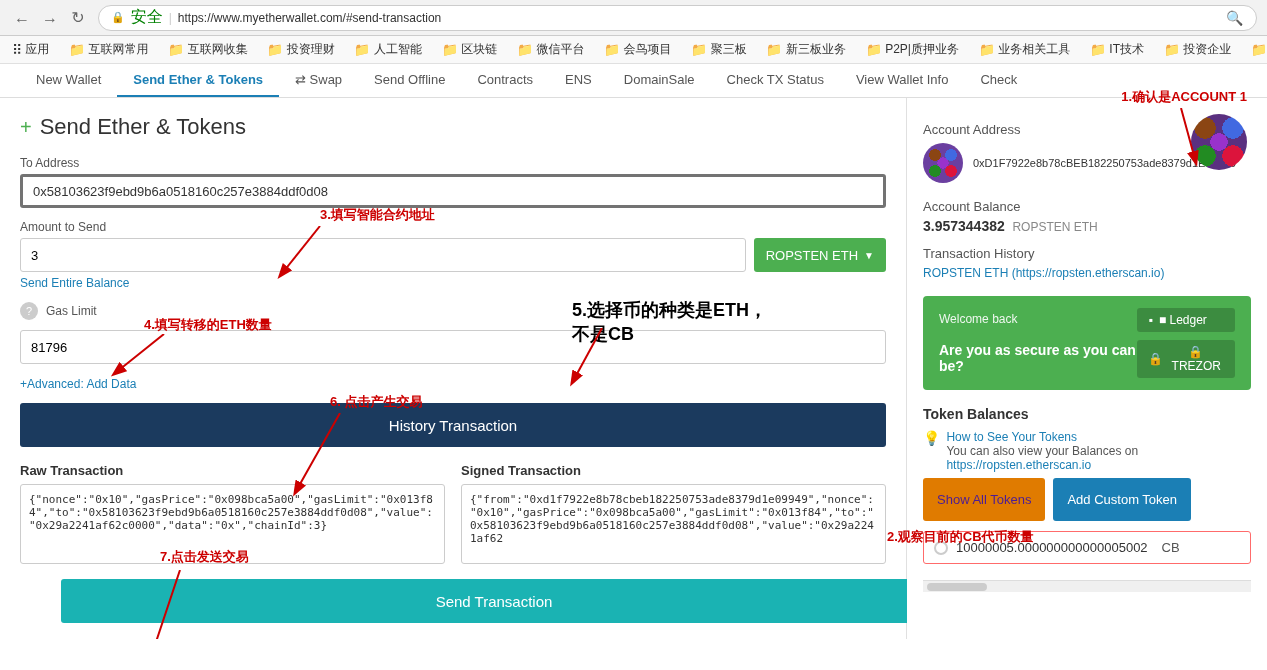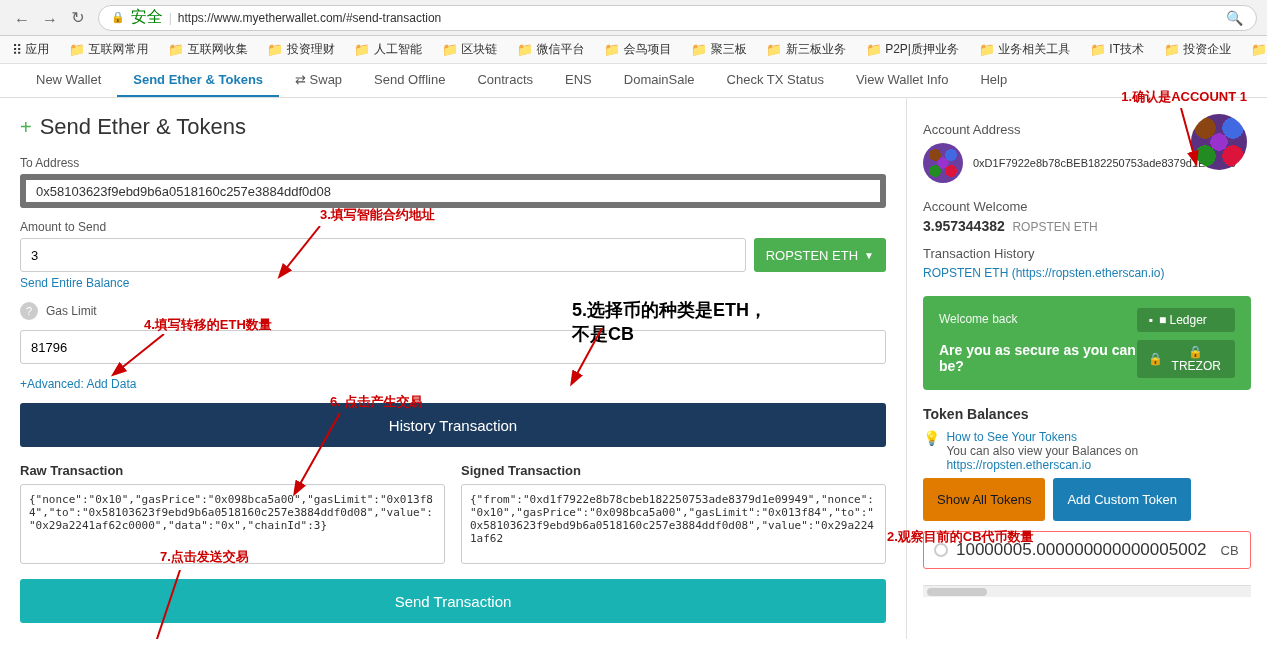--- a/index.html
+++ b/index.html
@@ -92,21 +92,21 @@
       margin-bottom: 16px;
       display: flex;
       align-items: center;
       gap: 8px;
     }
     .page-title .plus { color: #4caf50; font-size: 20px; }
 
     .form-group { margin-bottom: 12px; }
     .form-label { font-size: 12px; color: #555; margin-bottom: 4px; display: block; }
     .form-input {
-      width: 100%; height: 34px; border: 6px solid #737373; border-radius: 3px;
+      width: 100%; height: 34px; border: 3px solid #737373; border-radius: 3px;
       padding: 0 10px; font-size: 13px; color: #333; background: #fff;
     }
 
     .amount-row {
       display: flex; gap: 8px; align-items: center;
     }
     .amount-input {
       flex: 1; height: 34px; border: 1px solid #ccc; border-radius: 3px;
       padding: 0 10px; font-size: 13px;
     }
@@ -143,20 +143,21 @@
     .tx-textarea {
       width: 100%; height: 80px; border: 1px solid #ccc; border-radius: 3px;
       padding: 8px; font-size: 11px; color: #333; resize: none; background: #fff;
       font-family: monospace;
     }
 
     .send-tx-btn {
       width: 100%; height: 44px; background: #1ab3b3; color: #fff;
       border: none; border-radius: 3px; font-size: 15px; cursor: pointer;
       margin-top: 12px;
+      margin-left: 41px;
     }
 
     
     .right-panel {
       width: 360px;
       padding: 16px;
       background: #fff;
     }
 
     .account-section { margin-bottom: 16px; }
@@ -188,33 +189,33 @@
       font-size: 12px; display: flex; align-items: center; gap: 6px;
     }
 
     
     .token-section { }
     .token-title { font-size: 14px; color: #333; font-weight: bold; margin-bottom: 8px; }
     .token-hint { display: flex; align-items: flex-start; gap: 6px; font-size: 12px; color: #555; margin-bottom: 6px; }
     .bulb-icon { color: #f5a623; font-size: 14px; flex-shrink: 0; }
     .token-buttons { display: flex; gap: 8px; margin-bottom: 10px; }
     .show-tokens-btn {
-      background: #e07b00; color: #0f172a; border: none; border-radius: 3px;
+      background: #e07b00; color: #4c1d95; border: none; border-radius: 3px;
       padding: 14px 14px; font-size: 13px; cursor: pointer;
     }
     .add-custom-btn {
       background: #1b7fb5; color: #fff; border: none; border-radius: 3px;
       padding: 7px 14px; font-size: 13px; cursor: pointer;
     }
     .token-balance-row {
       display: flex; align-items: center; gap: 8px;
       border: 1px solid #ff6b6b; border-radius: 3px; padding: 8px 10px;
     }
     .token-radio { width: 14px; height: 14px; border-radius: 50%; border: 2px solid #ccc; display: inline-block; flex-shrink: 0; }
-    .token-amount { font-size: 17px; color: #333; text-align: right; }
+    .token-amount { font-size: 13px; color: #333; text-align: right; }
     .token-symbol { color: #555; font-size: 13px; margin-left: 6px; }
 
     
     .scrollbar-area {
       width: 100%;
       height: 12px;
       background: #f0f0f0;
       border-top: 1px solid #ddd;
       display: flex;
       align-items: center;
@@ -336,21 +337,21 @@
 <div class="nav-tabs">
   <div class="nav-tab">New Wallet</div>
   <div class="nav-tab active">Send Ether &amp; Tokens</div>
   <div class="nav-tab">⇄ Swap</div>
   <div class="nav-tab">Send Offline</div>
   <div class="nav-tab">Contracts</div>
   <div class="nav-tab">ENS</div>
   <div class="nav-tab">DomainSale</div>
   <div class="nav-tab">Check TX Status</div>
   <div class="nav-tab">View Wallet Info</div>
-  <div class="nav-tab">Help</div>
+  <div class="nav-tab">Check</div>
 </div>
 
 <div class="main-layout">
 
   <div class="left-panel" style="position:relative;">
 
     
     <div style="position:absolute; top:108px; left:320px; color:#cc0000; font-size:13px; font-weight:bold; pointer-events:none; z-index:10;">
       3.填写智能合约地址
       <svg width="120" height="60" style="position:absolute; left:-60px; top:20px;">
@@ -494,21 +495,21 @@
 
     <div class="account-section" style="padding-top: 8px;">
       <div class="account-title">Account Address</div>
       <div class="account-addr-row">
         <div class="avatar-canvas" style="margin-right:10px;"></div>
         <div class="account-addr">0xD1F7922e8b78cBEB182250753ade8379d1E09949</div>
       </div>
     </div>
 
     <div class="balance-section">
-      <div class="balance-title">Account Welcome</div>
+      <div class="balance-title">Account Balance</div>
       <div>
         <span class="balance-value">3.957344382</span>
         <span class="balance-unit">ROPSTEN ETH</span>
       </div>
     </div>
 
     <div class="tx-history-section">
       <div class="tx-history-title">Transaction History</div>
       <a class="tx-history-link">ROPSTEN ETH (https://ropsten.etherscan.io)</a>
     </div>

